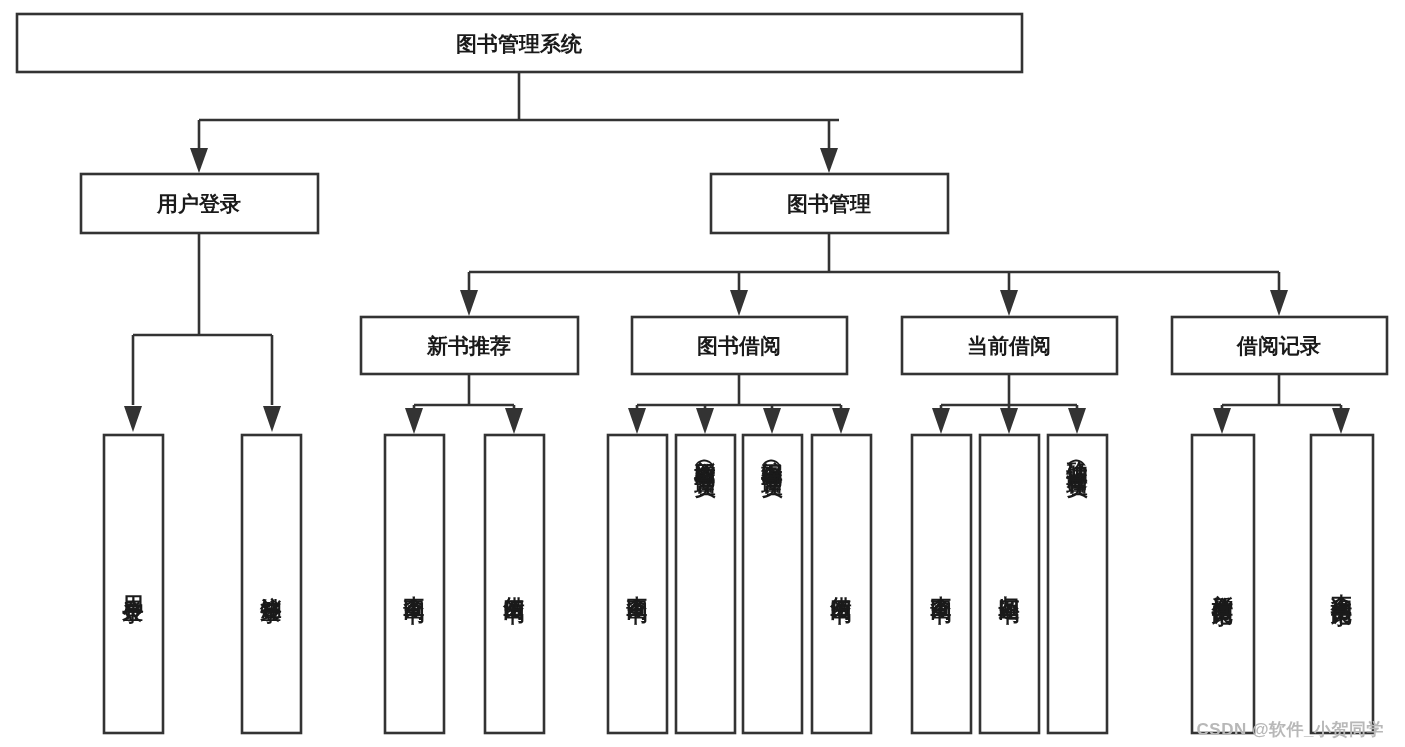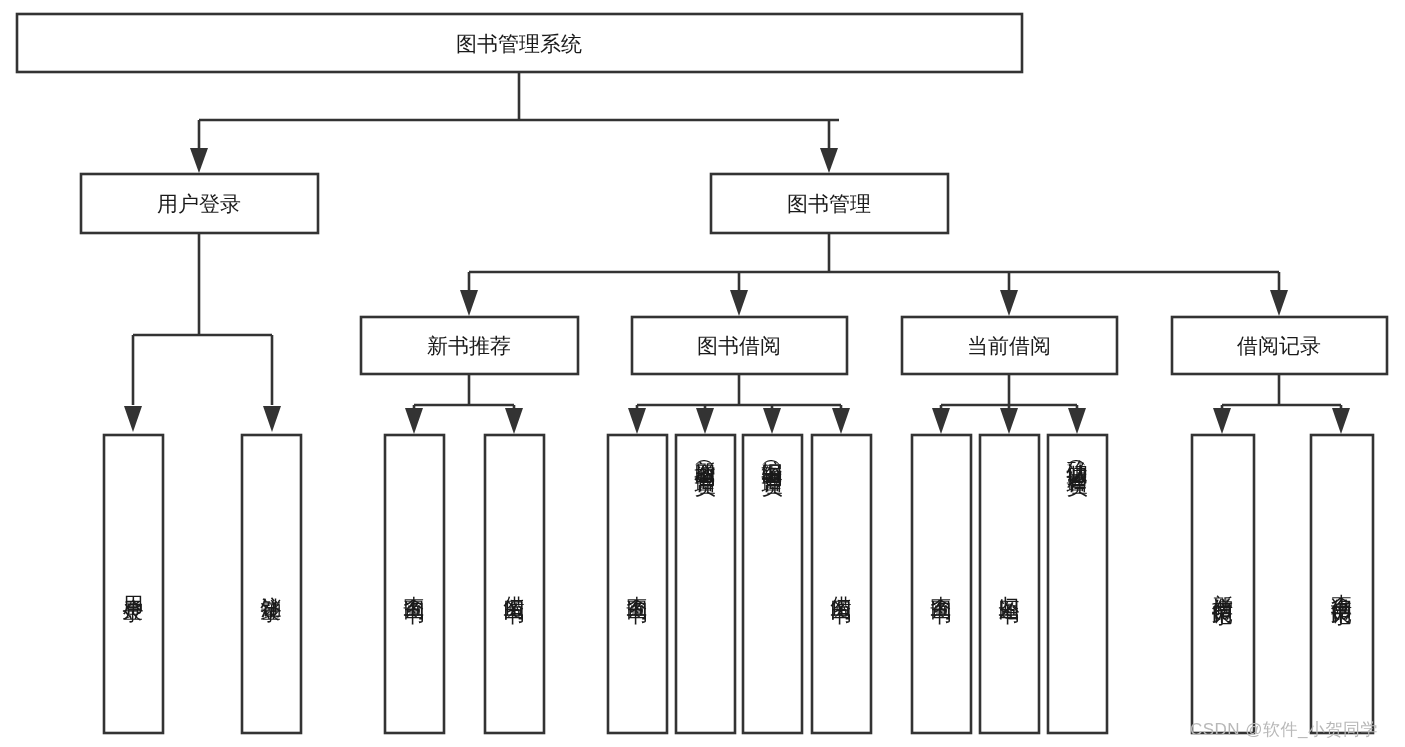--- a/index.html
+++ b/index.html
@@ -10,20 +10,21 @@
   }
   body {
     font-family: "Liberation Sans", "DejaVu Sans", sans-serif;
   }
   #diagram-root {
     position: relative;
     width: 1405px;
     height: 747px;
     background: #ffffff;
     overflow: hidden;
+    font-weight: bold;
   }
   svg#flow {
     display: block;
     width: 1405px;
     height: 747px;
   }
   .node-rect {
     fill: #ffffff;
     stroke: #333333;
     stroke-width: 2.6;
@@ -59,21 +60,21 @@
     color: #1a1a1a;
     writing-mode: vertical-rl;
     text-orientation: upright;
     line-height: 1.0;
     letter-spacing: 2.5px;
     text-align: center;
     white-space: nowrap;
   }
   .watermark {
     position: absolute;
-    right: 27px;
+    right: 21px;
     bottom: 6px;
     font-family: "Liberation Sans", "DejaVu Sans", sans-serif;
     font-size: 17px;
     color: #b8b8b8;
     letter-spacing: 0.5px;
     user-select: none;
     white-space: nowrap;
   }
 </style>
 </head>

